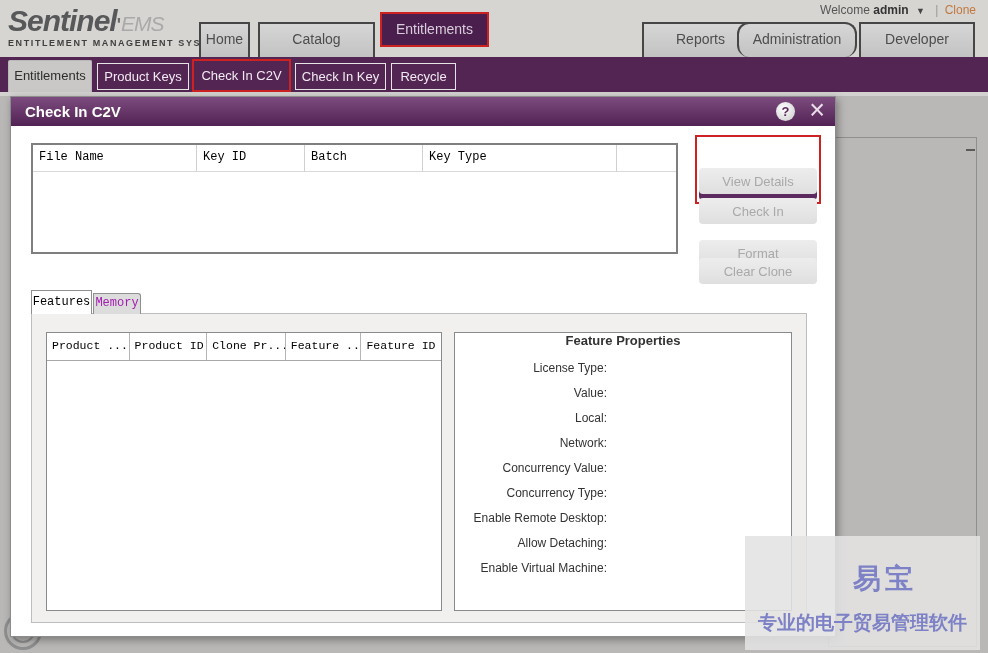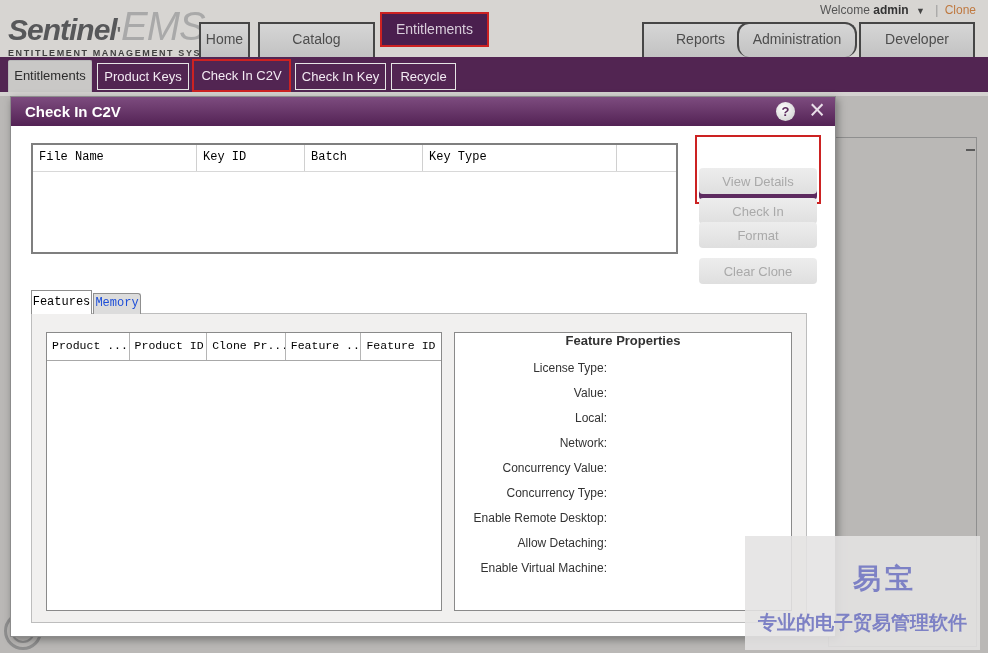--- a/index.html
+++ b/index.html
@@ -5,21 +5,21 @@
   html,body{margin:0;padding:0;}
   body{font-family:"Liberation Sans",sans-serif;}
   .screen{position:relative;width:988px;height:653px;background:#bab8b6;overflow:hidden;}
 
   
   .topbar{position:absolute;left:0;top:0;width:988px;height:57px;background:#d7d5d2;}
   .logo{position:absolute;left:8px;top:6px;line-height:1;}
   .logo-line{white-space:nowrap;}
   .logo-sentinel{font-size:30px;font-weight:bold;font-style:italic;color:#57585a;letter-spacing:-1px;}
   .logo-tick{font-size:18px;font-weight:bold;color:#6a6a6a;}
-  .logo-ems{font-size:40px;font-style:italic;color:#a9a9a9;letter-spacing:-1px;text-align:center;}
+  .logo-ems{font-size:21px;font-style:italic;color:#a9a9a9;letter-spacing:-1px;text-align:center;}
   .logo-tagline{font-size:9px;letter-spacing:1.6px;color:#3f3f3f;margin-top:3px;font-weight:bold;}
   .welcome{position:absolute;right:12px;top:3px;font-size:12px;color:#555;white-space:nowrap;}
   .welcome b{color:#333;}
   .welcome .arrow{font-size:9px;color:#444;margin:0 4px;}
   .welcome .sep{color:#999;margin:0 3px;}
   .welcome .help{color:#bf7940;text-decoration:none;}
 
   .navtab{position:absolute;height:35px;top:22px;box-sizing:border-box;
     background:linear-gradient(#d6d6d6,#c2c2c2);border:2px solid #464646;border-bottom:none;
     color:#4d4d4d;font-size:14px;text-align:center;line-height:31px;cursor:default;}
@@ -63,21 +63,21 @@
   .choose-wrap{position:absolute;left:684px;top:9px;border:2px solid #cc2222;padding:2px;width:118px;}
   .btn{display:block;width:118px;height:26px;border:none;border-radius:4px;font-size:13px;
     font-family:"Liberation Sans",sans-serif;box-sizing:border-box;}
   .btn.primary{background:#5d2a5f;color:#fff;cursor:pointer;}
   .btn.disabled{background:linear-gradient(#ededed,#dfdfdf);color:#a9a9a9;position:absolute;left:688px;}
 
   
   .tab{position:absolute;box-sizing:border-box;font-family:"Liberation Mono",monospace;font-size:12px;
     text-align:center;border:1px solid #8f8f8f;border-bottom:none;cursor:pointer;}
   .tab.features{left:20px;top:164px;width:61px;height:24px;background:#fff;line-height:23px;z-index:3;color:#000;}
-  .tab.memory{left:82px;top:167px;width:48px;height:21px;background:#dcdcdc;line-height:19px;z-index:3;color:#1d4ed8;border-radius:0 3px 0 0;}
+  .tab.memory{left:82px;top:167px;width:48px;height:21px;background:#dcdcdc;line-height:19px;z-index:3;color:#a21caf;border-radius:0 3px 0 0;}
 
   .tab-panel{position:absolute;left:20px;top:187px;width:776px;height:310px;background:#f1f0ef;
     border:1px solid #bdbdbd;box-sizing:border-box;}
 
   
   .feat-table{position:absolute;left:14px;top:18px;width:396px;height:279px;background:#fff;
     border:1px solid #8a8a8a;box-sizing:border-box;}
   .feat-header{display:flex;height:27px;border-bottom:1px solid #a8a8a8;}
   .feat-cell{box-sizing:border-box;border-right:1px solid #b5b5b5;font-family:"Liberation Mono",monospace;
     font-size:11.5px;color:#000;line-height:26px;padding-left:5px;overflow:hidden;white-space:nowrap;}
@@ -158,21 +158,21 @@
           <div class="ft-cell" style="width:194px;">Key Type</div>
           <div class="ft-cell" style="flex:1;border-right:none;"></div>
         </div>
       </div>
 
       <div class="choose-wrap">
         <button class="btn primary" style="position:static;margin-top:35px;">Choose Files</button>
       </div>
       <button class="btn disabled" style="top:42px;" disabled="">View Details</button>
       <button class="btn disabled" style="top:72px;" disabled="">Check In</button>
-      <button class="btn disabled" style="top:96px;" disabled="">Format</button>
+      <button class="btn disabled" style="top:114px;" disabled="">Format</button>
       <button class="btn disabled" style="top:132px;" disabled="">Clear Clone</button>
 
       <div class="tab features">Features</div>
       <div class="tab memory">Memory</div>
 
       <div class="tab-panel">
 
         <div class="feat-table">
           <div class="feat-header">
             <div class="feat-cell" style="width:83px;">Product ...</div>

